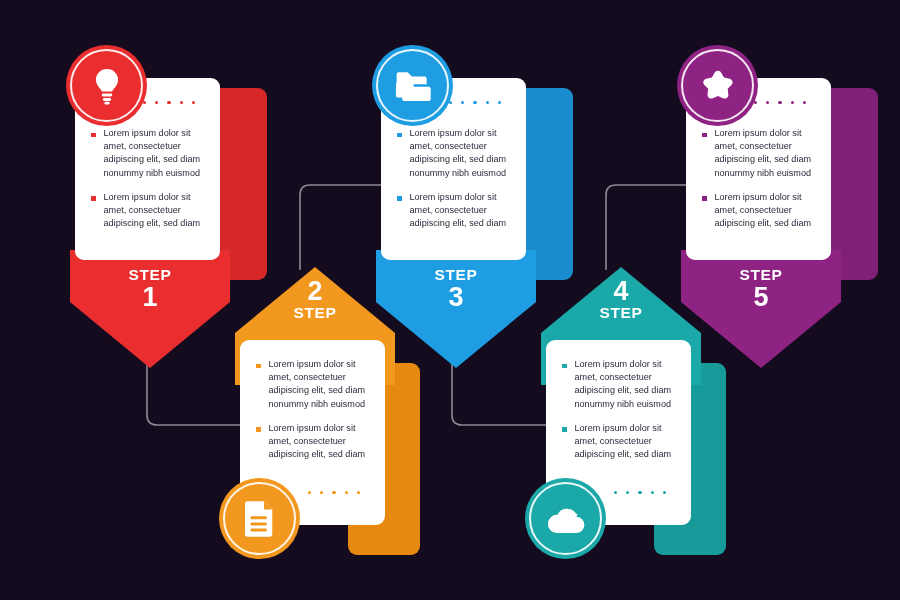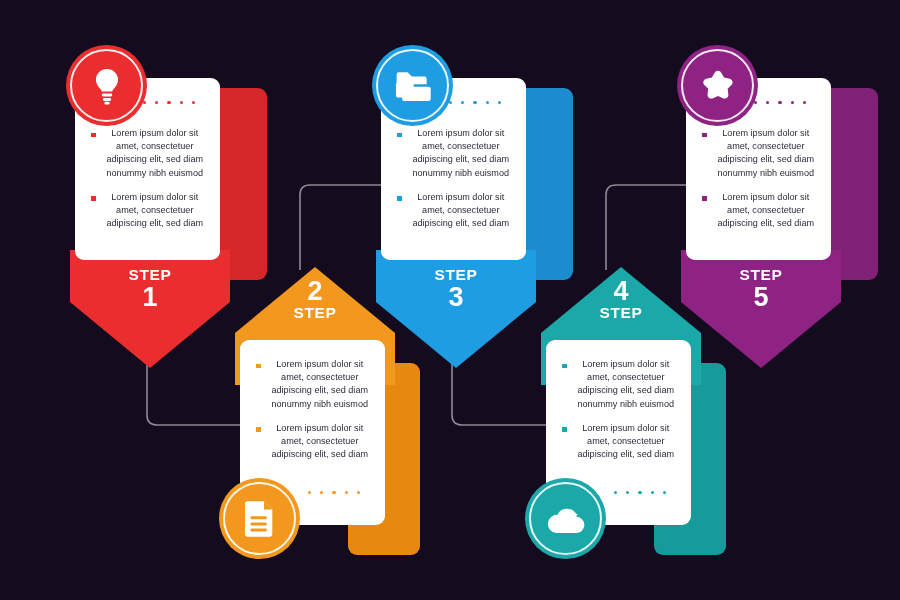--- a/index.html
+++ b/index.html
@@ -41,21 +41,20 @@
     position:absolute;z-index:5;left:0;right:0;
     padding:0 14px 0 16px;box-sizing:border-box;
   }
   .bullet{display:flex;margin-bottom:11px;}
   .bullet .sq{
     width:4.5px;height:4.5px;flex:0 0 auto;margin-top:5.5px;margin-right:8px;
   }
   .bullet .txt{
     font-size:9.1px;line-height:13.2px;color:#2b2b3c;
     font-family:"Liberation Sans","DejaVu Sans",sans-serif;
-    text-align:center;
   }
 
   
   .dots{position:absolute;display:flex;gap:9px;z-index:6;}
   .dots i{width:3.2px;height:3.2px;border-radius:50%;display:block;}
 
   
   .badge{
     position:absolute;border-radius:50%;z-index:7;
     display:flex;align-items:center;justify-content:center;

